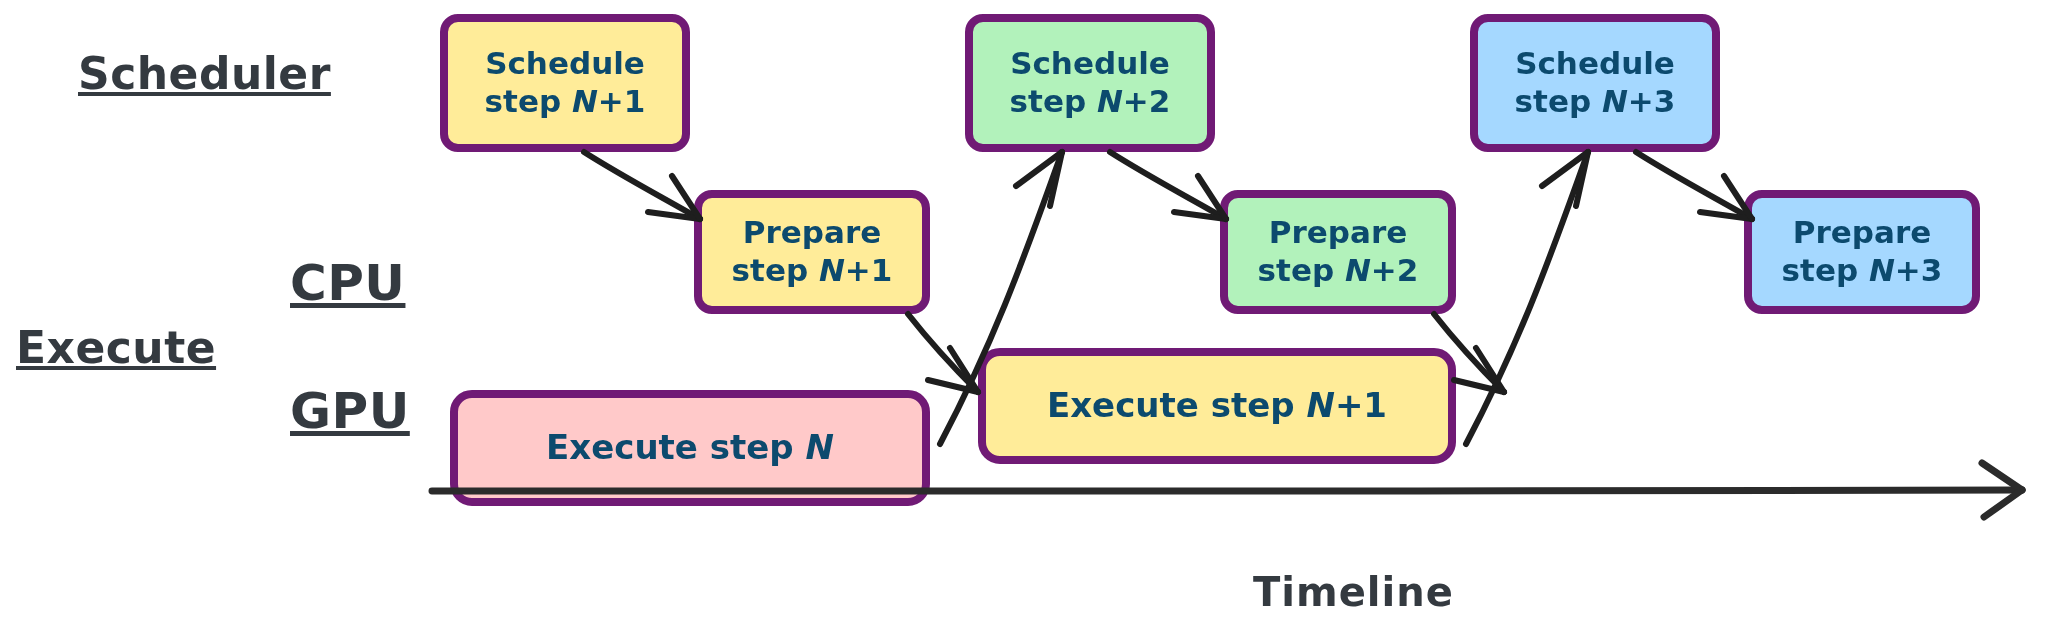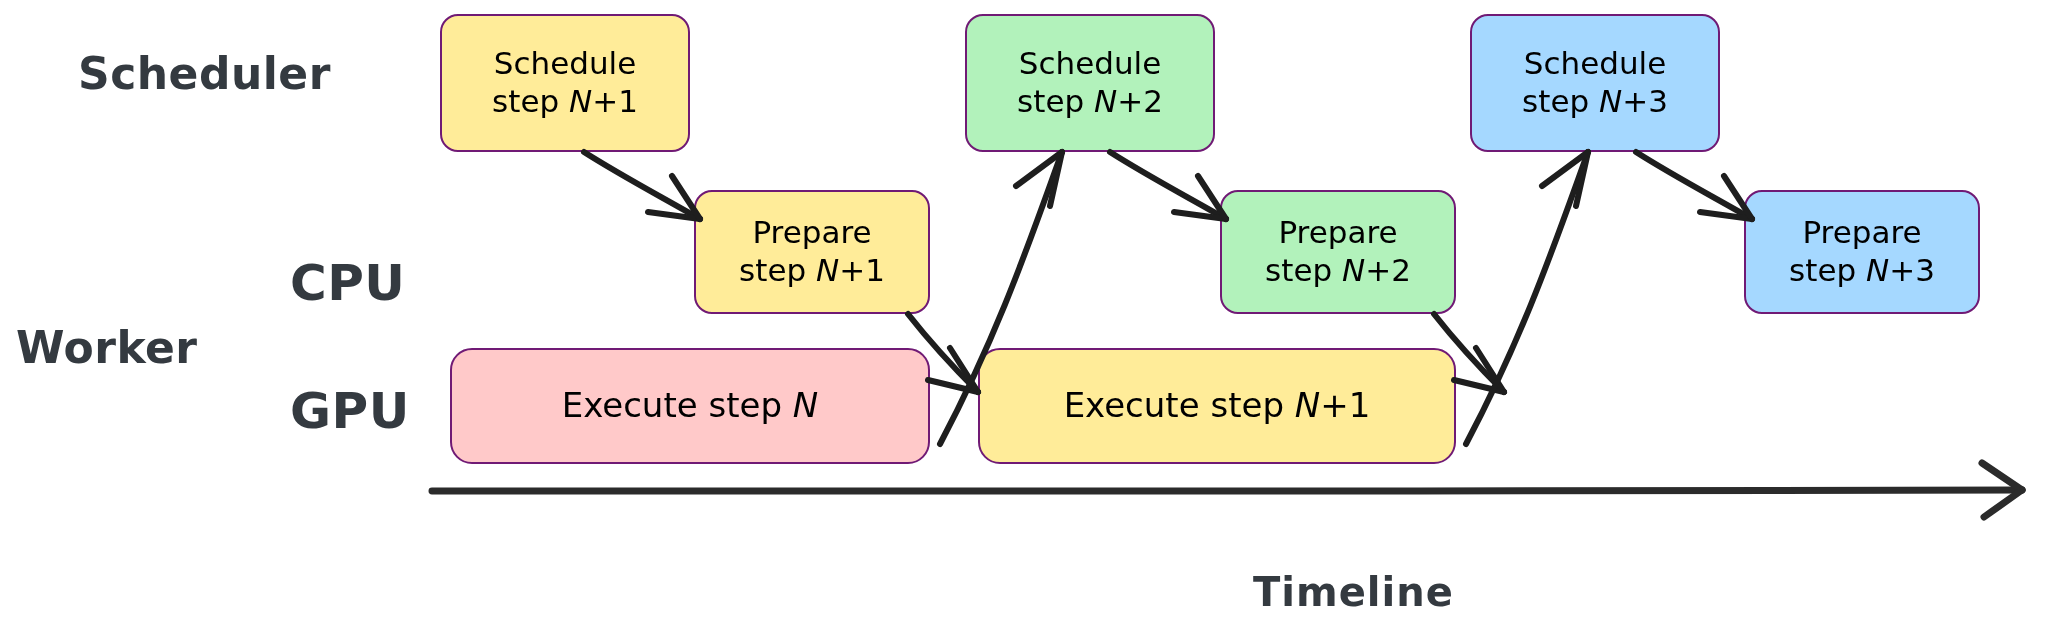--- a/index.html
+++ b/index.html
@@ -1,55 +1,55 @@
 <!DOCTYPE html>
 <html><head>
 <meta charset="utf-8">
 <style>
   html,body{margin:0;padding:0;background:#ffffff;}
   #stage{position:relative;width:2048px;height:641px;background:#ffffff;
          font-family:"DejaVu Sans","Liberation Sans",sans-serif;overflow:hidden;}
 
   
   .rowlabel{position:absolute;color:#343a40;font-weight:700;letter-spacing:.5px;
-            white-space:nowrap;user-select:none;}
+            white-space:nowrap;user-select:none;text-decoration:underline;}
   .rowlabel.big{font-size:44px;}
   .rowlabel.mid{font-size:50px;}
 
   
-  .node{position:absolute;box-sizing:border-box;border:2px solid #701a75;
+  .node{position:absolute;box-sizing:border-box;border:8px solid #701a75;
         border-radius:18px;display:flex;align-items:center;justify-content:center;
-        text-align:center;color:#000000;font-size:31px;line-height:1.22;
-        font-weight:400;padding:4px 10px;}
+        text-align:center;color:#0c4a6e;font-size:31px;line-height:1.22;
+        font-weight:700;padding:4px 10px;}
   .node .ln{display:block;white-space:nowrap;}
   .node .em{font-style:italic;}
   .bar{font-size:34px;border-radius:22px;}
 
   .c-yellow{background:#ffec99;}
   .c-green {background:#b2f2bb;}
   .c-blue  {background:#a5d8ff;}
-  .c-pink  {background:#ffc9c9;}
+  .c-pink  {background:#ffc9c9;margin-top:42px;}
 
   
   #arrows{position:absolute;left:0;top:0;width:2048px;height:641px;
           pointer-events:none;overflow:visible;}
   .arw{fill:none;stroke:#1e1e1e;stroke-width:6;stroke-linecap:round;stroke-linejoin:round;}
   .axis{fill:none;stroke:#2b2b2b;stroke-width:7;stroke-linecap:round;stroke-linejoin:round;}
 
   .tl{position:absolute;color:#343a40;font-size:40px;font-weight:700;
       letter-spacing:1px;white-space:nowrap;}
 </style>
 </head>
 <body>
 
 <div id="stage">
 
   <div class="rowlabel big" style="left:78px;top:48px;">Scheduler</div>
 
-  <div class="rowlabel big" style="left:16px;top:322px;">Worker</div>
+  <div class="rowlabel big" style="left:16px;top:322px;">Execute</div>
 
   <div class="rowlabel mid" style="left:290px;top:254px;">CPU</div>
 
   <div class="rowlabel mid" style="left:290px;top:382px;text-align:right;">GPU</div>
 
   <div class="node c-yellow" style="left:440px;top:14px;width:250px;height:138px;">
     <div>
       <span class="ln">Schedule</span>
       <span class="ln"><span>step </span><span class="em">N</span><span>+1</span></span>
     </div>

